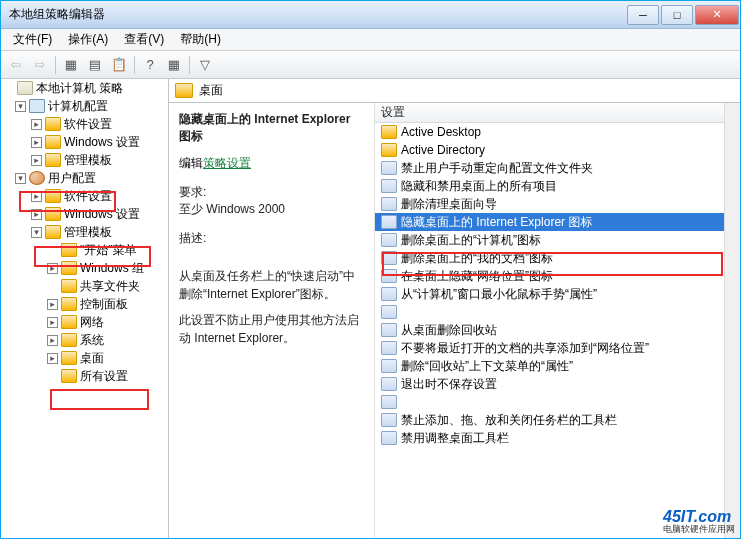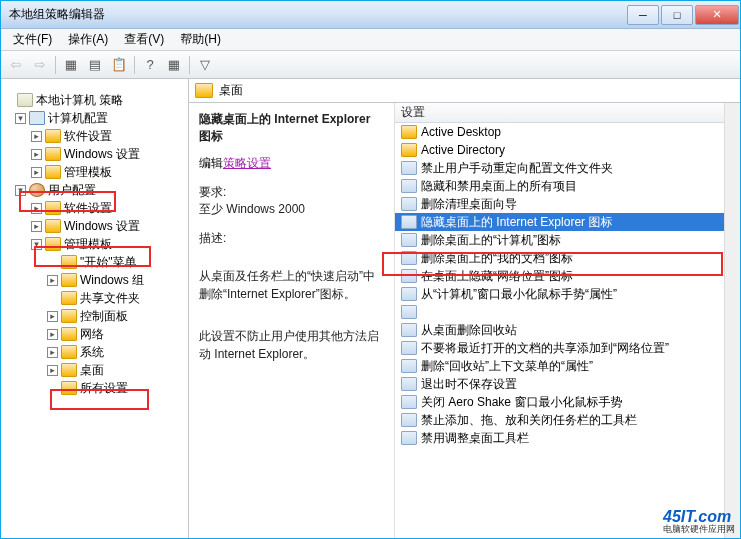--- a/index.html
+++ b/index.html
@@ -16,42 +16,42 @@
 .menubar { height: 22px; background: #f5f6f7; display: flex; align-items: center; padding-left: 4px; border-bottom: 1px solid #d0d0d0; }
 .menubar span { font-size: 12px; padding: 2px 8px; cursor: default; }
 
 .toolbar { height: 28px; background: linear-gradient(to bottom, #fdfdfe, #e8ecef); display: flex; align-items: center; padding-left: 4px; border-bottom: 1px solid #c0c6cc; gap: 2px; }
 .tbtn { width: 22px; height: 22px; display: flex; align-items: center; justify-content: center; font-size: 13px; color: #555; cursor: default; }
 .tbtn.disabled { color: #bbb; }
 .tsep { width: 1px; height: 18px; background: #c0c6cc; margin: 0 2px; }
 
 .body { flex: 1; display: flex; overflow: hidden; }
 
-.tree { width: 188px; border-right: 1px solid #c0c6cc; background: #fff; padding: 12px 2px; font-size: 12px; overflow: hidden; }
+.tree { width: 168px; border-right: 1px solid #c0c6cc; background: #fff; padding: 0 2px; font-size: 12px; overflow: hidden; }
 .tnode { display: flex; align-items: center; height: 18px; white-space: nowrap; cursor: default; }
 .tnode .exp { width: 11px; height: 11px; border: 1px solid #888; font-size: 9px; line-height: 9px; text-align: center; margin-right: 3px; color: #555; background: #fff; }
 .tnode .noexp { width: 11px; margin-right: 3px; }
 .tnode .icon { width: 16px; height: 14px; margin-right: 3px; display: inline-block; }
 .folder-icon { background: linear-gradient(to bottom, #fceabb, #f8b500); border-radius: 1px; border: 1px solid #d49e00; }
 .scroll-icon { background: linear-gradient(to bottom, #f5f5e8, #e0e0c8); border-radius: 1px; border: 1px solid #b0b090; }
 .comp-icon { background: #d8e8f5; border: 1px solid #6a8fb5; border-radius: 1px; }
 .user-icon { background: radial-gradient(circle at 30% 30%, #f5d0a9, #d88c4a); border-radius: 50%; border: 1px solid #b06a2a; }
 .ind { display: inline-block; }
 
 .redbox { position: absolute; border: 2px solid #ea2a2a; pointer-events: none; }
 
 .content { flex: 1; display: flex; flex-direction: column; overflow: hidden; }
 .content-header { height: 24px; display: flex; align-items: center; padding-left: 6px; border-bottom: 1px solid #c0c6cc; background: #fff; }
 .content-header .icon { width: 18px; height: 15px; margin-right: 6px; }
 .content-header span { font-size: 12px; }
 
 .content-body { flex: 1; display: flex; overflow: hidden; }
 .desc-pane { width: 206px; padding: 8px 10px; font-size: 12px; border-right: 1px solid #e0e0e0; }
 .desc-pane .heading { font-weight: bold; margin-bottom: 10px; color: #222; }
-.desc-pane .editlink { color: #a21caf; text-decoration: underline; cursor: pointer; }
+.desc-pane .editlink { color: #15803d; text-decoration: underline; cursor: pointer; }
 .desc-pane .sublabel { margin-top: 12px; color: #222; }
 .desc-pane .subval { color: #222; margin-bottom: 10px; }
 .desc-pane .desctext { color: #222; line-height: 1.5; margin-top: 20px; }
 
 .list-pane { flex: 1; display: flex; flex-direction: column; overflow: hidden; }
 .list-header { height: 20px; border-bottom: 1px solid #d6dade; padding-left: 6px; display: flex; align-items: center; font-size: 12px; color: #222; background: linear-gradient(to bottom,#fdfdfe,#eef1f4); text-align: right; }
 .list-body { flex: 1; overflow: auto; }
 .litem { display: flex; align-items: center; height: 18px; padding-left: 6px; font-size: 12px; cursor: default; white-space: nowrap; }
 .litem.sel { background: #2f7bd9; color: #fff; }
 .litem .licon { width: 16px; height: 14px; margin-right: 4px; }
@@ -207,21 +207,21 @@
         <span>桌面</span>
       </div>
       <div class="content-body">
         <div class="desc-pane">
           <div class="heading">隐藏桌面上的 Internet Explorer 图标</div>
           <div><span>编辑</span><span class="editlink">策略设置</span></div>
           <div class="sublabel">要求:</div>
           <div class="subval">至少 Windows 2000</div>
           <div class="sublabel">描述:</div>
           <div class="desctext">从桌面及任务栏上的“快速启动”中删除“Internet Explorer”图标。</div>
-          <div class="desctext" style="margin-top:24px">此设置不防止用户使用其他方法启动 Internet Explorer。</div>
+          <div class="desctext" style="margin-top:8px">此设置不防止用户使用其他方法启动 Internet Explorer。</div>
         </div>
         <div class="list-pane" style="position:relative">
           <div class="list-header">设置</div>
           <div class="list-body" id="list-body">
               <div class="litem">
                 <span class="licon folder-icon"></span>
                 <span>Active Desktop</span>
               </div>
               <div class="litem">
                 <span class="licon folder-icon"></span>
@@ -273,21 +273,20 @@
               <div class="litem">
                 <span class="licon setting-icon"></span>
                 <span>删除“回收站”上下文菜单的“属性”</span>
               </div>
               <div class="litem">
                 <span class="licon setting-icon"></span>
                 <span>退出时不保存设置</span>
               </div>
               <div class="litem">
                 <span class="licon setting-icon"></span>
-                <span>关闭 Aero Shake 窗口最小化鼠标手势</span>
               </div>
               <div class="litem">
                 <span class="licon setting-icon"></span>
                 <span>禁止添加、拖、放和关闭任务栏的工具栏</span>
               </div>
               <div class="litem">
                 <span class="licon setting-icon"></span>
                 <span>禁用调整桌面工具栏</span>
               </div>
             </div>

